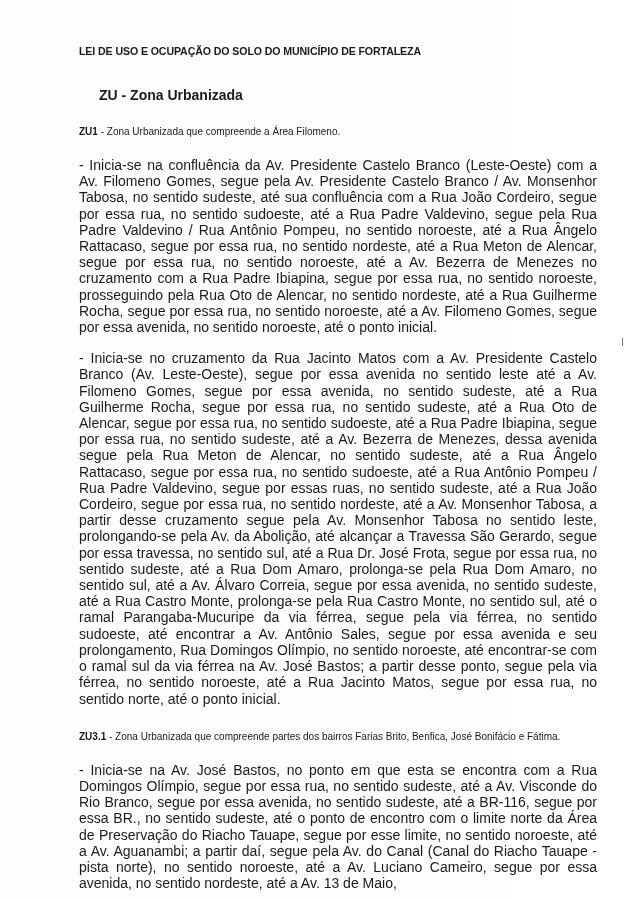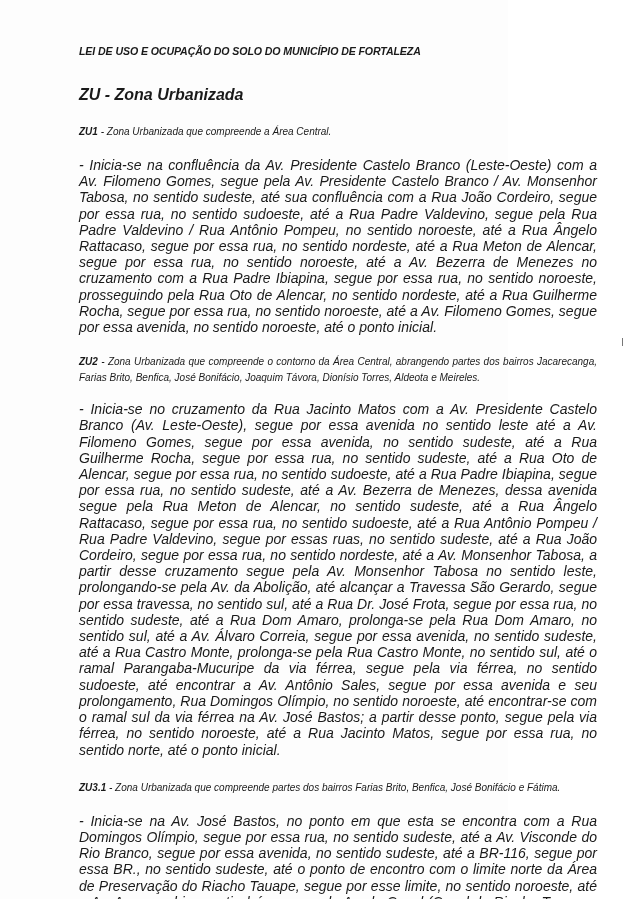--- a/index.html
+++ b/index.html
@@ -1,49 +1,46 @@
 <!DOCTYPE html>
 <html><head>
 <meta charset="utf-8">
 <style>
   html, body { margin: 0; padding: 0; background: #ffffff; }
   body {
     width: 642px; height: 899px; overflow: hidden; position: relative;
     font-family: "Liberation Sans", sans-serif; color: #1a1a1a;
   }
-  .page { position: absolute; left: 0; top: 0; width: 508px; height: 899px; background: #fdfdfd; font-style: italic; }
+  .page { position: absolute; left: 0; top: 0; width: 508px; height: 899px; background: #fdfdfd; }
   .content { position: absolute; left: 79px; top: 42px; width: 518px; }
   .hdr { font-weight: bold; font-size: 10.6px; line-height: 18px; letter-spacing: -0.1px; }
   .hdr .gap { display: inline-block; width: 20px; }
-  .section-title { font-weight: bold; font-size: 16px; margin-top: 28px; line-height: 14px; }
+  .section-title { font-weight: bold; font-size: 14px; margin-top: 28px; line-height: 14px; margin-left: 20px; }
   .zone-head { font-size: 10px; line-height: 16px; margin-top: 22px; }
   .zone-head b { font-weight: bold; }
   .para { font-size: 14px; line-height: 16.2px; text-align: justify; margin-top: 17px; }
   .zone-head.just { text-align: justify; }
   .p1 { margin-top: 17px; }
   .speck { position: absolute; width: 1px; height: 8px; background: #777; }
 </style>
 </head>
 <body>
 
 <div class="page">
   <div class="content">
 
     <div class="hdr">LEI DE USO E OCUPAÇÃO DO SOLO DO MUNICÍPIO DE  FORTALEZA</div>
 
     <div class="section-title">ZU -  Zona Urbanizada</div>
 
     <div class="zone-head" style="margin-top:22px;">
-      <b>ZU1</b><span> - Zona Urbanizada que compreende a Área Central.</span>
+      <b>ZU1</b><span> - Zona Urbanizada que compreende a Área Filomeno.</span>
     </div>
     <div class="para p1">- Inicia-se na confluência da Av. Presidente Castelo Branco (Leste-Oeste) com a Av. Filomeno Gomes,  segue pela Av. Presidente Castelo Branco / Av. Monsenhor Tabosa, no sentido sudeste, até sua confluência com a Rua João Cordeiro,  segue por essa rua, no sentido sudoeste, até a Rua Padre Valdevino,  segue pela Rua Padre Valdevino / Rua Antônio Pompeu, no sentido noroeste, até a Rua Ângelo Rattacaso,  segue por essa rua, no sentido nordeste, até a Rua Meton de Alencar,  segue por essa rua, no sentido noroeste, até a Av. Bezerra de Menezes no cruzamento com a Rua Padre Ibiapina,  segue por essa rua, no sentido noroeste, prosseguindo pela Rua Oto de Alencar, no sentido nordeste, até a Rua Guilherme Rocha,  segue por essa rua, no sentido noroeste, até a Av. Filomeno Gomes,  segue por essa avenida, no sentido noroeste, até o ponto inicial.</div>
 
-    <div class="zone-head just" style="margin-top:19px;">
-      <b>ZU2</b><span> - Zona Urbanizada que compreende o contorno da Área Central, abrangendo partes dos bairros Jacarecanga, Farias Brito, Benfica, José  Bonifácio, Joaquim Távora, Dionísio Torres, Aldeota e Meireles.</span>
-    </div>
     <div class="para" style="margin-top:15px;">- Inicia-se no cruzamento da Rua Jacinto Matos com a Av. Presidente Castelo Branco (Av. Leste-Oeste), segue por essa avenida no sentido leste até a Av. Filomeno Gomes,  segue por essa avenida, no sentido sudeste, até a Rua Guilherme Rocha,  segue por essa rua, no sentido sudeste, até a Rua Oto de Alencar, segue por essa rua, no sentido sudoeste, até a Rua Padre Ibiapina,  segue por essa rua, no sentido sudeste, até a Av. Bezerra de Menezes,  dessa avenida segue pela Rua Meton de Alencar, no sentido sudeste, até a Rua Ângelo Rattacaso,  segue por essa rua, no sentido sudoeste, até a Rua Antônio Pompeu / Rua Padre Valdevino,  segue por essas ruas, no sentido sudeste, até a Rua João Cordeiro,  segue por essa rua, no sentido nordeste, até a Av. Monsenhor Tabosa,  a partir desse cruzamento segue pela Av. Monsenhor Tabosa no sentido leste, prolongando-se pela Av. da Abolição, até alcançar a Travessa São Gerardo,  segue por essa travessa, no sentido sul, até a Rua Dr. José Frota,  segue por essa rua, no sentido sudeste, até a Rua Dom Amaro,  prolonga-se pela Rua Dom Amaro, no sentido sul, até a Av. Álvaro Correia,  segue por essa avenida, no sentido sudeste, até a Rua Castro Monte,  prolonga-se pela Rua Castro Monte, no sentido sul, até o ramal Parangaba-Mucuripe da via férrea,  segue pela via férrea, no sentido sudoeste, até encontrar a Av. Antônio Sales,  segue por essa avenida e seu prolongamento, Rua Domingos Olímpio, no sentido noroeste, até encontrar-se com o ramal sul da via férrea na Av. José Bastos;  a partir desse ponto, segue pela via férrea, no sentido noroeste, até a Rua Jacinto Matos,  segue por essa  rua, no sentido norte, até o ponto inicial.</div>
 
     <div class="zone-head" style="">
       <b>ZU3.1</b><span> - Zona Urbanizada que compreende partes dos bairros Farias Brito, Benfica, José Bonifácio e  Fátima.</span>
     </div>
     <div class="para" style="margin-top:17px;">- Inicia-se na Av. José Bastos, no ponto em que esta se encontra com a Rua Domingos Olímpio,  segue por essa rua, no sentido sudeste, até a Av. Visconde do Rio Branco,  segue por essa avenida, no sentido sudeste, até a BR-116,  segue por essa BR., no sentido sudeste, até o ponto de encontro com o limite norte da Área de Preservação do Riacho Tauape,  segue por esse limite, no sentido noroeste, até a Av. Aguanambi;  a partir daí, segue pela Av. do Canal (Canal do Riacho Tauape - pista norte), no sentido noroeste,  até a Av. Luciano Cameiro,  segue por essa avenida, no sentido nordeste, até a Av. 13 de Maio,</div>
 
   </div>
   <div class="speck" style="left:622px; top:338px;"></div>
 </div>

